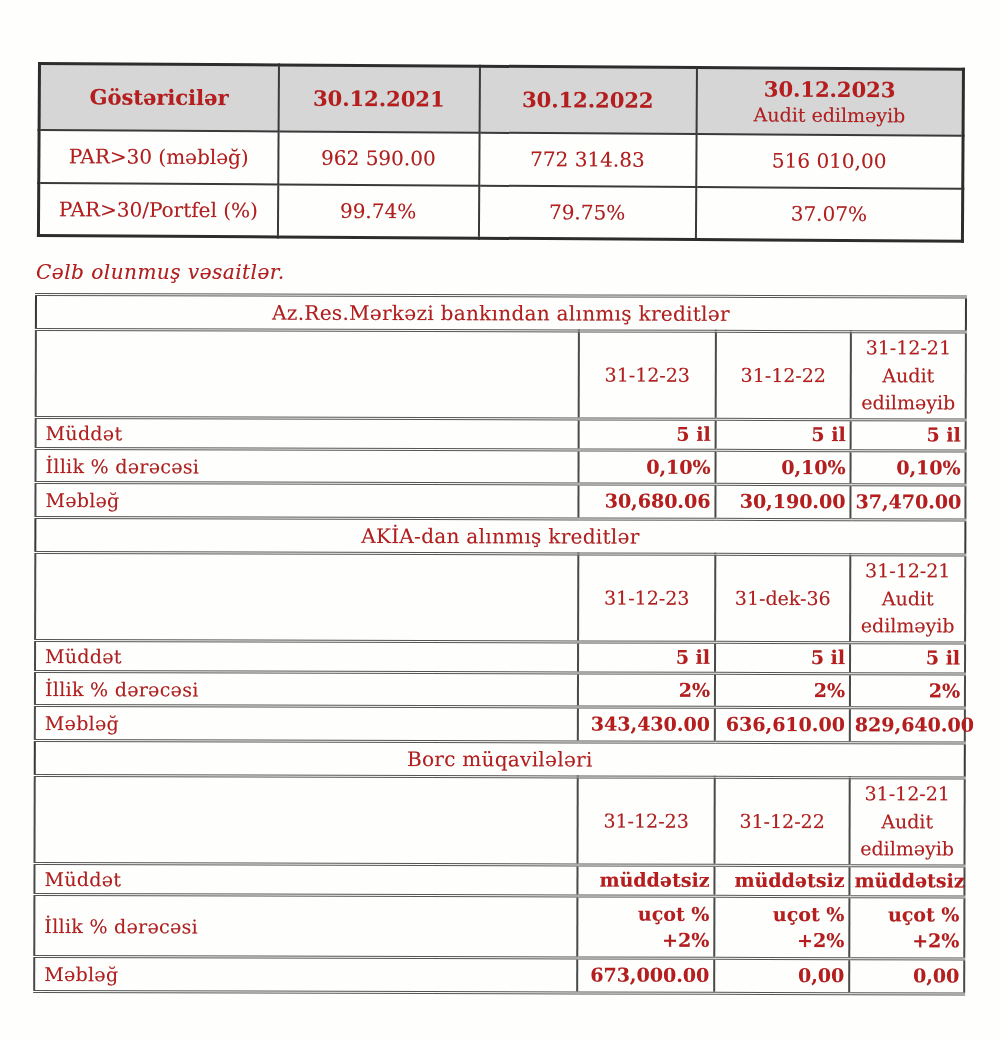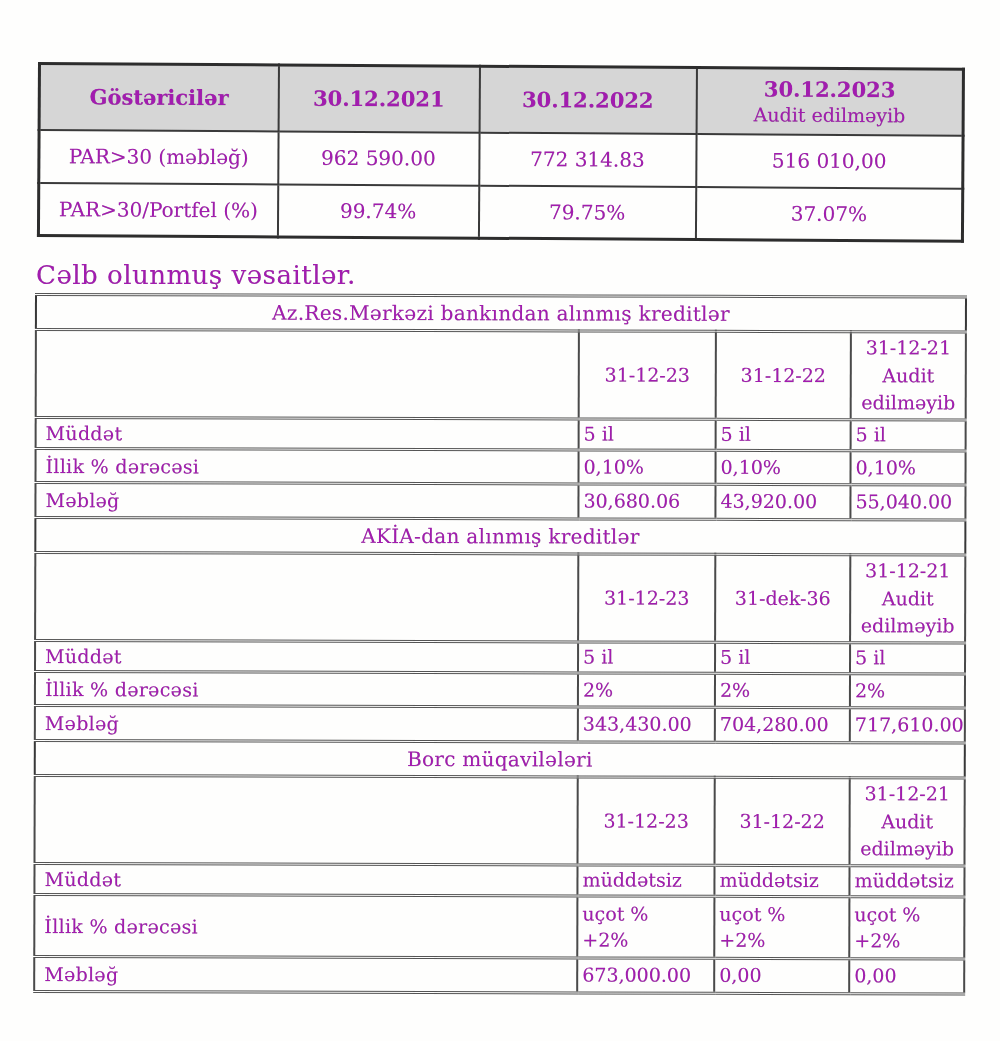--- a/index.html
+++ b/index.html
@@ -2,55 +2,55 @@
 <html><head>
 <meta charset="utf-8">
 <style>
   * { margin:0; padding:0; box-sizing:border-box; }
   html,body { background:#ffffff; }
   .page {
     position:relative;
     width:1000px; height:1041px;
     background:#fefefd;
     font-family:"DejaVu Serif","Liberation Serif",serif;
-    color:#a21caf;
+    color:#b91c1c;
     overflow:hidden;
     text-shadow:0.2px 0.2px 0.6px rgba(50,50,50,0.35);
   }
 
   
   .t1wrap { position:absolute; left:38px; top:62px; transform:rotate(0.35deg); transform-origin:left top; }
   table { border-collapse:collapse; table-layout:fixed; }
   .par-table { width:924px; border:3px solid #2d2d2d; }
   .par-table td, .par-table th { border:2px solid #3a3a3a; text-align:center; vertical-align:middle; padding:2px 4px; font-weight:normal; }
   .par-table .head th { background:#d6d6d6; height:66px; font-size:21px; font-weight:bold; }
   .par-table .head th .note { display:block; font-weight:normal; font-size:19px; margin-top:2px; }
   .par-table .datarow td { height:53px; font-size:20px; }
 
   
   .intro {
     position:absolute; left:36px; top:260px;
-    font-size:26px; letter-spacing:0.5px;
+    font-size:20px; letter-spacing:0.5px;font-style:italic;
   }
 
   
   .t2wrap { position:absolute; left:35px; top:293px; transform:rotate(0.15deg); transform-origin:left top; }
   .fund-table { width:930px; border:2px solid #383838; font-size:19px; }
   .fund-table td {
     border-left:2px solid #4a4a4a; border-right:2px solid #4a4a4a;
     border-top:3px double #555555; border-bottom:3px double #555555;
     vertical-align:middle; padding:1px 4px;
   }
   .fund-table .sec-row td {
     height:35px; text-align:center; font-size:20px; letter-spacing:0.3px;
     border-left:none; border-right:none;
   }
   .fund-table .ch-row td { height:88px; text-align:center; white-space:pre-line; line-height:1.45; }
   .fund-table .lbl { text-align:left; padding-left:9px; letter-spacing:0.3px; }
-  .fund-table .val { text-align:left; white-space:pre-line; line-height:1.35; }
+  .fund-table .val { text-align:right; white-space:pre-line; line-height:1.35;font-weight:bold; }
   .fund-table .r-short td { height:31px; }
   .fund-table .r-mid td { height:34px; }
   .fund-table .r-amount td { height:35px; }
   .fund-table .r-tall td { height:62px; }
 </style>
 </head>
 <body>
 
 <div class="page">
 
@@ -119,22 +119,22 @@
         </tr>
         <tr class="r-mid">
           <td class="lbl">İllik % dərəcəsi</td>
           <td class="val">0,10%</td>
           <td class="val">0,10%</td>
           <td class="val">0,10%</td>
         </tr>
         <tr class="r-amount">
           <td class="lbl">Məbləğ</td>
           <td class="val">30,680.06</td>
-          <td class="val">43,920.00</td>
-          <td class="val">55,040.00</td>
+          <td class="val">30,190.00</td>
+          <td class="val">37,470.00</td>
         </tr>
 
         <tr class="sec-row">
           <td colspan="4">AKİA-dan alınmış kreditlər</td>
         </tr>
         <tr class="ch-row">
           <td class="lbl"></td>
           <td>31-12-23</td>
           <td>31-dek-36</td>
           <td>31-12-21
@@ -149,22 +149,22 @@
         </tr>
         <tr class="r-mid">
           <td class="lbl">İllik % dərəcəsi</td>
           <td class="val">2%</td>
           <td class="val">2%</td>
           <td class="val">2%</td>
         </tr>
         <tr class="r-amount">
           <td class="lbl">Məbləğ</td>
           <td class="val">343,430.00</td>
-          <td class="val">704,280.00</td>
-          <td class="val">717,610.00</td>
+          <td class="val">636,610.00</td>
+          <td class="val">829,640.00</td>
         </tr>
 
         <tr class="sec-row">
           <td colspan="4">Borc müqavilələri</td>
         </tr>
         <tr class="ch-row">
           <td class="lbl"></td>
           <td>31-12-23</td>
           <td>31-12-22</td>
           <td>31-12-21

